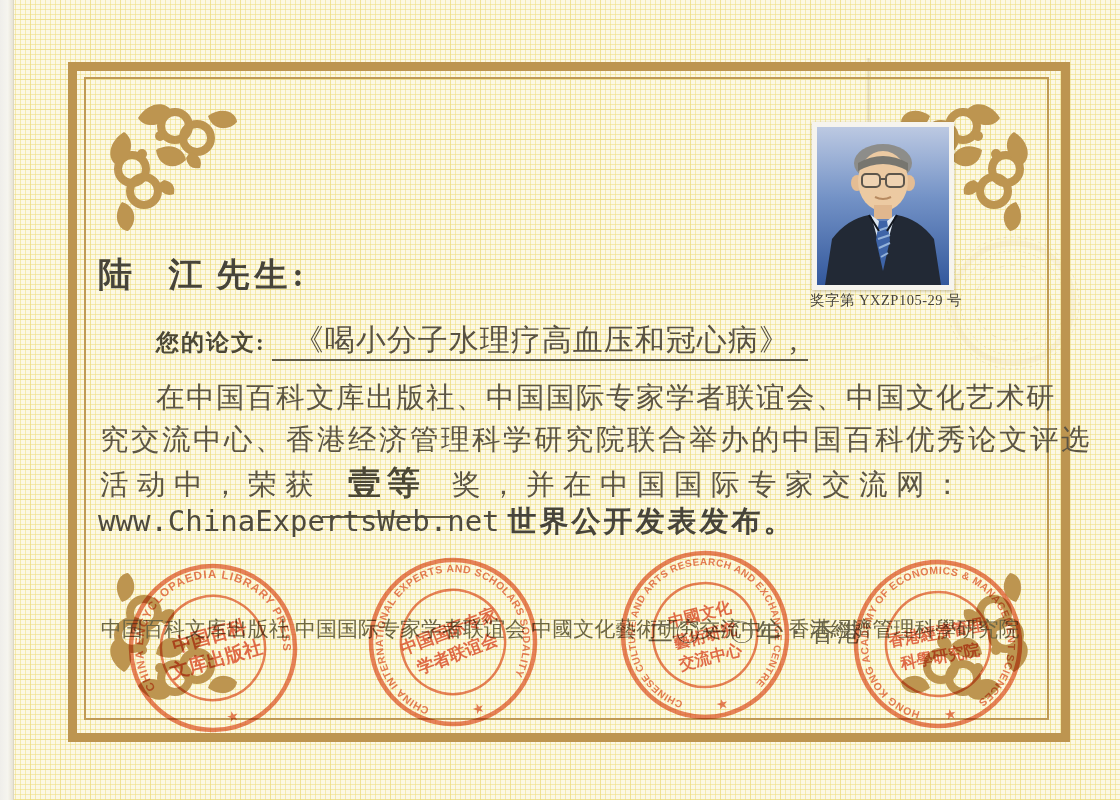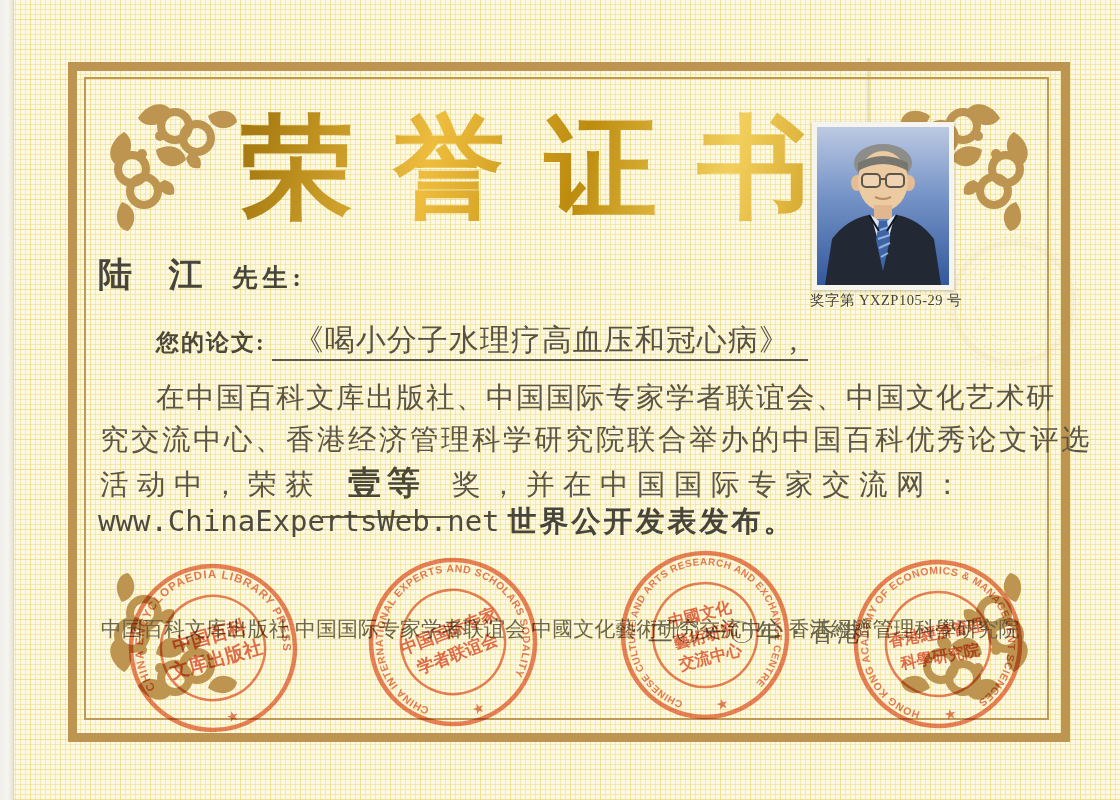--- a/index.html
+++ b/index.html
@@ -45,21 +45,21 @@
   .photo{position:absolute;left:812px;top:122px;width:142px;height:168px;background:#f6f4ee;
     padding:0;box-shadow:0 1px 3px rgba(90,70,20,.35);z-index:4;box-sizing:border-box;border:5px solid #f6f4ee;}
   .photo svg{display:block;width:132px;height:158px;}
   .photo-caption{position:absolute;left:796px;top:291px;width:180px;text-align:center;z-index:4;
     font-size:14.5px;color:#45423a;letter-spacing:.5px;font-family:"Liberation Serif",serif;}
 
   
   .txt{position:absolute;color:#5c5544;z-index:4;white-space:nowrap;}
   .name-line{left:98px;top:252px;}
   .recipient{font-size:34px;font-weight:bold;letter-spacing:14px;color:#47443a;}
-  .honorific{font-size:25px;font-weight:bold;letter-spacing:5px;margin-left:16px;color:#47443a;}
+  .honorific{font-size:33px;font-weight:bold;letter-spacing:5px;margin-left:0;color:#47443a;}
   .paper-line{left:156px;top:320px;}
   .paper-label{font-size:23px;font-weight:bold;color:#4c4836;letter-spacing:2px;}
   .paper-title{font-size:30px;letter-spacing:1px;border-bottom:2px solid #5f5944;
     padding:0 10px 3px 22px;margin-left:6px;color:#595243;}
   .body1{left:156px;top:379px;font-size:28.5px;letter-spacing:1.5px;}
   .body2{left:100px;top:421px;font-size:28.5px;letter-spacing:2.5px;}
   .body3{left:100px;top:461px;font-size:28.5px;letter-spacing:8.5px;}
   .award{font-size:33px;font-weight:bold;color:#4c4836;border-bottom:2px solid #5f5944;
     padding:0 26px 15px 26px;letter-spacing:6px;}
   .body4{left:98px;top:502px;}
@@ -170,21 +170,20 @@
       <path d="M62 76 C46 86 44 104 56 110 C70 102 74 84 62 76 Z"></path>
       <path d="M60 146 C50 160 56 174 66 175 C76 166 74 150 60 146 Z"></path>
       <path d="M94 94 C108 86 122 92 124 104 C112 116 96 110 94 94 Z"></path>
       <circle cx="98" cy="80" r="5"></circle>
         <circle cx="80" cy="98" r="5"></circle>
       <path d="M128 96 q14 4 10 16 q-12 2 -14 -10 Z"></path>
       <path d="M96 128 q4 14 16 10 q2 -12 -10 -14 Z"></path>
     </g>
   </svg>
 
-  <div class="cert-title">荣誉证书</div>
 
   <div class="photo">
     <svg viewBox="0 0 132 158">
       <defs>
         <linearGradient id="pbg" x1="0" y1="0" x2="0" y2="1">
           <stop offset="0" stop-color="#bcc9e2"></stop>
             <stop offset="0.45" stop-color="#7392c6"></stop>
             <stop offset="1" stop-color="#33589c"></stop>
         </linearGradient>
       </defs>

